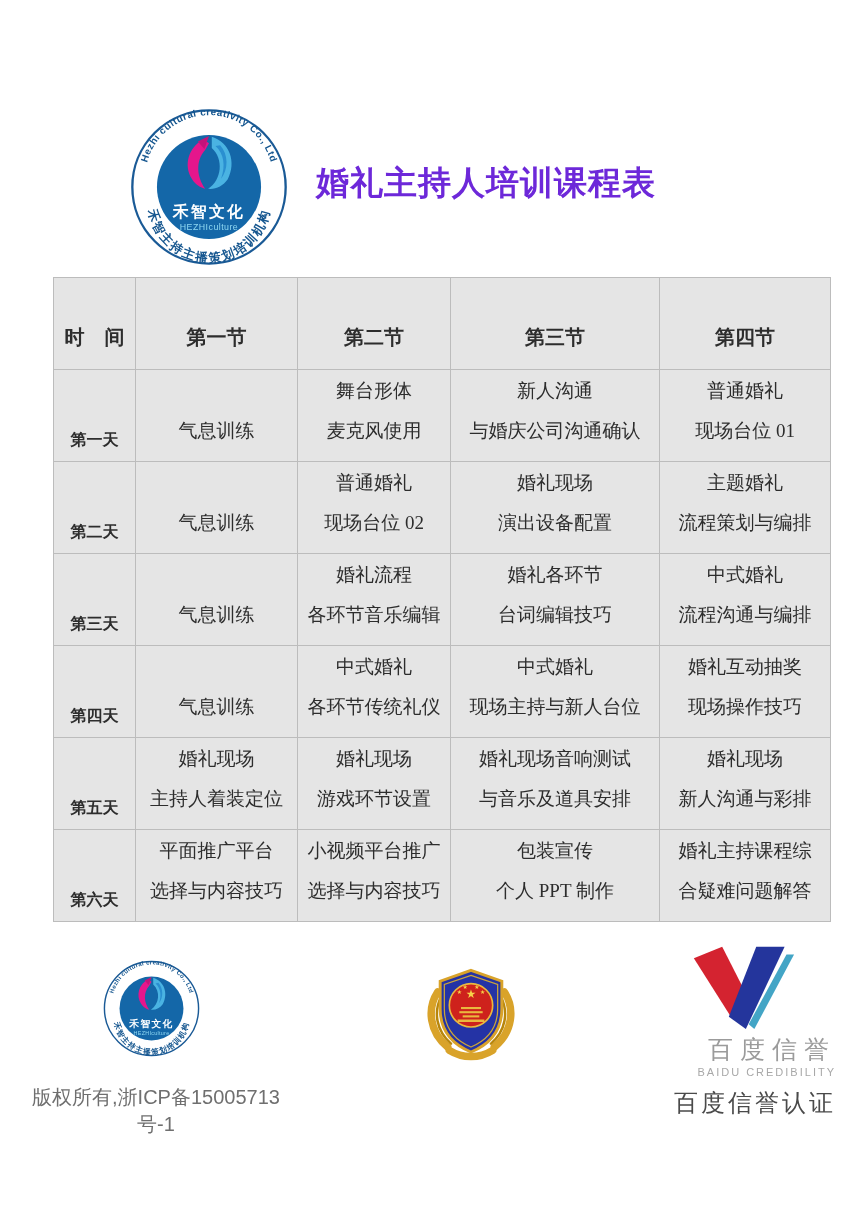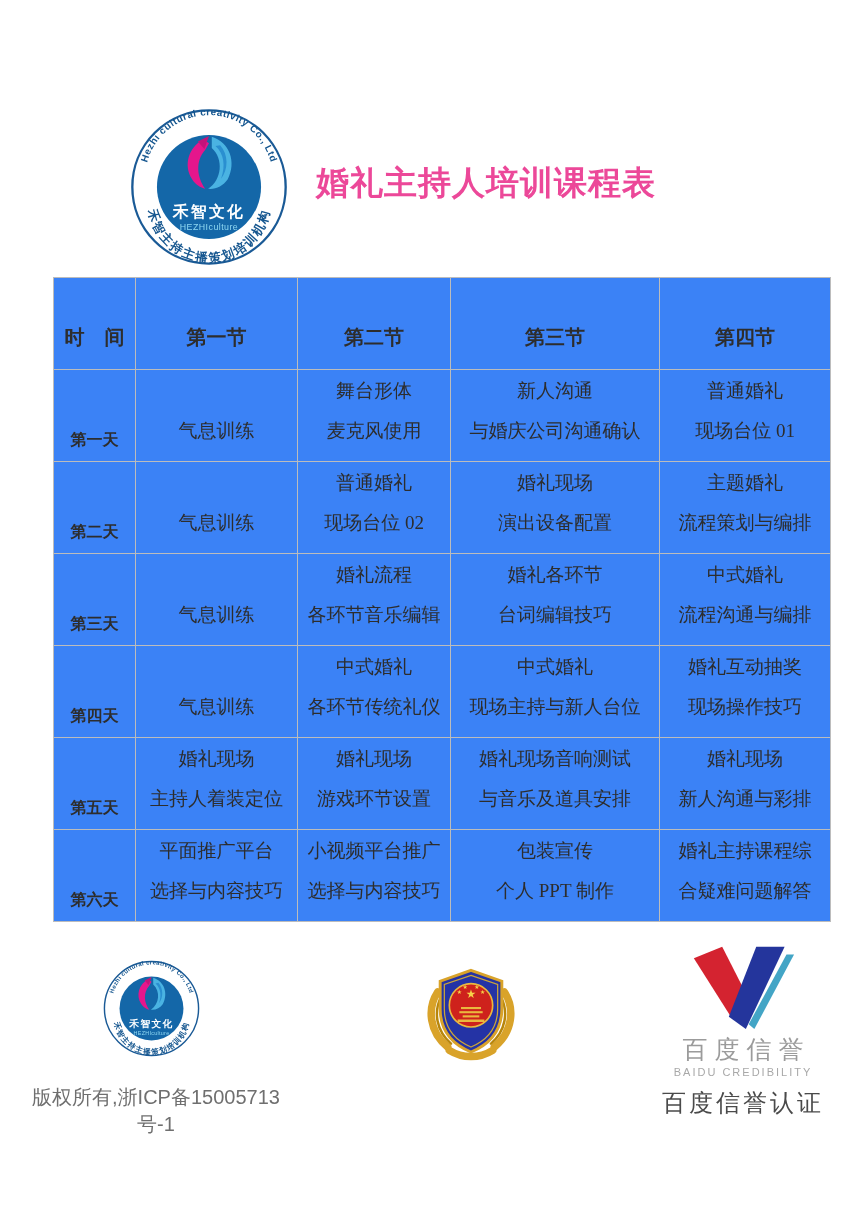--- a/index.html
+++ b/index.html
@@ -24,39 +24,39 @@
   .title {
     position: absolute;
     left: 286px; top: 163px;
     width: 400px;
     margin: 0;
     font-size: 33px;
     line-height: 40px;
     font-weight: bold;
     letter-spacing: 1px;
     text-align: center;
-    color: #ec4899;
+    color: #6d28d9;
     font-family: "Liberation Serif", "DejaVu Serif", serif;
   }
 
   
   table.schedule {
     position: absolute;
     left: 53px; top: 277px;
     width: 777px;
     border-collapse: collapse;
     table-layout: fixed;
   }
   table.schedule th,
   table.schedule td {
     border: 1px solid #bcbcbc;
     text-align: center;
     vertical-align: bottom;
     overflow: hidden;
-    background: #3b82f6;
+    background: #e5e5e5;
   }
   table.schedule tr { height: 92px; }
   table.schedule th {
     font-size: 20px;
     font-weight: bold;
     padding: 0 0 18px 0;
     color: #2d2d2d;
   }
   table.schedule td {
     font-size: 19px;
@@ -98,21 +98,21 @@
     font-size: 21px;
     font-weight: bold;
     color: #161616;
     font-family: "Liberation Sans", "DejaVu Sans", sans-serif;
     white-space: nowrap;
   }
   .baidu {
     position: absolute;
     left: 650px; top: 942px;
     width: 186px;
-    text-align: center;
+    text-align: right;
     font-family: "Liberation Sans", "DejaVu Sans", sans-serif;
   }
   .baidu .v-icon { width: 104px; height: 90px; display: block; margin: 0 auto; }
   .bd-title {
     font-size: 25px;
     color: #9b9b9b;
     letter-spacing: 7px;
     padding-left: 7px;
     margin-top: 1px;
     white-space: nowrap;

